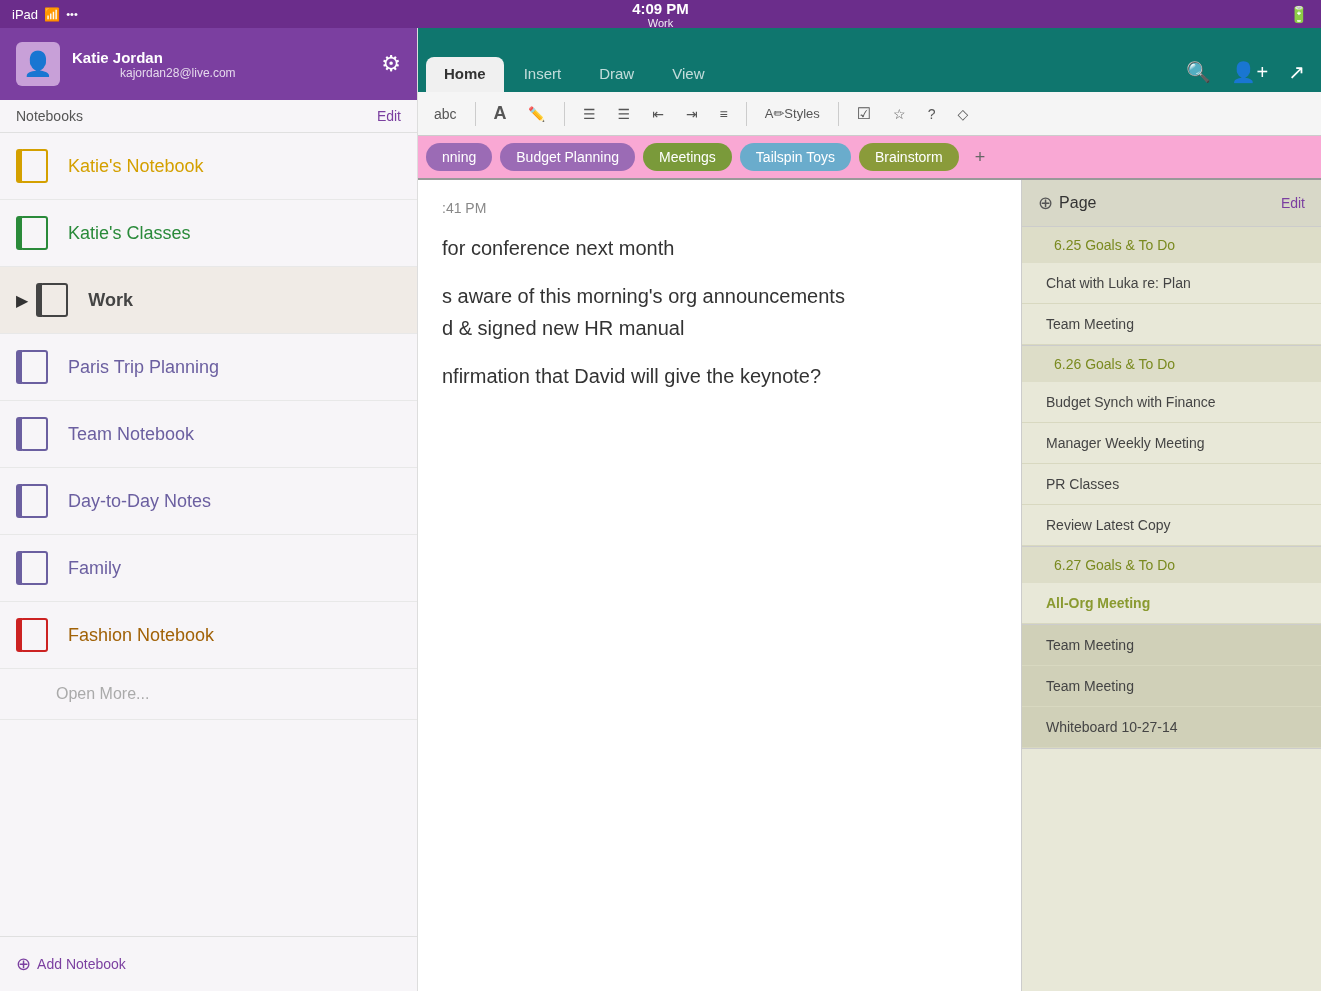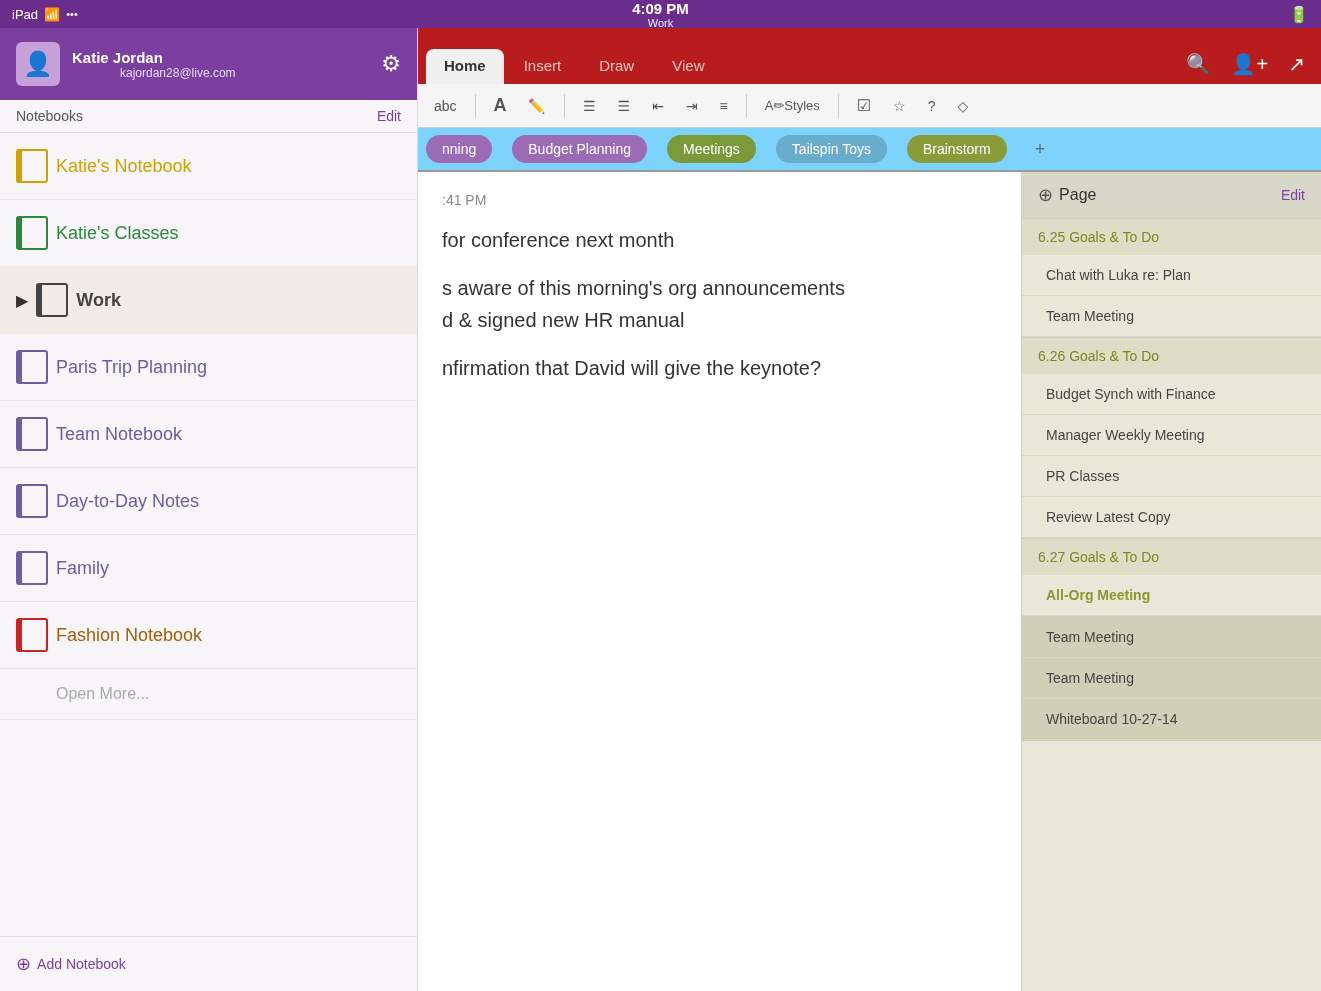--- a/index.html
+++ b/index.html
@@ -58,39 +58,39 @@
       width: 28px; height: 34px; position: relative; flex-shrink: 0;
     }
     .notebook-icon .book-body {
       width: 28px; height: 34px; border-radius: 3px;
       border: 2px solid currentColor; position: absolute;
     }
     .notebook-icon .book-spine {
       width: 6px; height: 34px; border-radius: 3px 0 0 3px;
       background: currentColor; position: absolute; left: 0;
     }
-    .notebook-item-label { font-size: 18px; }
+    .notebook-item-label { font-size: 18px; margin-left: 12px; }
     .notebook-item.active-nb { background: #f0ebe6; }
     .arrow-indicator { margin-right: -4px; color: #333; font-size: 16px; }
 
     .sidebar-footer {
       padding: 16px; border-top: 1px solid #e0e0e0;
       display: flex; align-items: center; gap: 8px;
     }
     .add-notebook-btn { color: #7b3fa0; font-size: 14px; display: flex; align-items: center; gap: 6px; }
 
     
     .main {
       position: absolute; top: 28px; left: 418px; right: 0; bottom: 0;
       display: flex; flex-direction: column;
     }
 
     
     .top-nav {
-      height: 56px; background: #b91c1c;
+      height: 64px; background: #0f766e;
       display: flex; align-items: flex-end; padding: 0 0 0 8px;
       gap: 0;
     }
     .nav-tab {
       padding: 8px 18px 10px; font-size: 15px; color: rgba(255,255,255,0.75);
       cursor: pointer; border-radius: 8px 8px 0 0; margin-right: 2px;
     }
     .nav-tab.active { background: #f0f0f0; color: #333; font-weight: 600; }
     .nav-icons { margin-left: auto; display: flex; align-items: center; gap: 20px; padding: 0 16px 8px; }
     .nav-icon { color: white; font-size: 20px; cursor: pointer; }
@@ -104,22 +104,22 @@
     .tool-btn {
       padding: 4px 8px; font-size: 14px; color: #555; cursor: pointer;
       border-radius: 4px; display: flex; align-items: center;
     }
     .tool-sep { width: 1px; height: 24px; background: #ccc; margin: 0 4px; }
     .styles-btn { font-size: 13px; color: #555; }
     .checkbox-icon { font-size: 16px; }
 
     
     .notebook-tabs {
-      height: 44px; background: #7dd3fc; border-bottom: 2px solid #999;
-      display: flex; align-items: center; padding: 0 8px; gap: 20px;
+      height: 44px; background: #f9a8d4; border-bottom: 2px solid #999;
+      display: flex; align-items: center; padding: 0 8px; gap: 8px;
       overflow: hidden;
     }
     .nb-tab {
       padding: 6px 16px; border-radius: 20px; font-size: 14px;
       cursor: pointer; white-space: nowrap;
     }
     .nb-tab.color-purple { background: #9b6bb5; color: white; }
     .nb-tab.color-green { background: #7a9a3a; color: white; }
     .nb-tab.color-teal { background: #6aaccc; color: white; }
     .nb-tab.color-olive { background: #8a9b3a; color: white; }
@@ -146,21 +146,21 @@
     }
     .page-panel-header {
       display: flex; align-items: center; justify-content: space-between;
       padding: 12px 16px; border-bottom: 1px solid #ccc; background: #d8d8c8;
     }
     .page-panel-title { font-size: 16px; color: #333; display: flex; align-items: center; gap: 6px; }
     .page-panel-edit { color: #7b3fa0; font-size: 14px; }
 
     .page-section { border-bottom: 1px solid #ccc; }
     .page-section-header {
-      padding: 10px 16px; font-size: 14px; color: #7a8a20; font-weight: 500;
+      padding: 10px 32px; font-size: 14px; color: #7a8a20; font-weight: 500;
       background: #ddddc8;
     }
     .page-item {
       padding: 12px 16px 12px 24px; font-size: 14px; color: #444;
       border-bottom: 1px solid #d8d8c0; cursor: pointer;
     }
     .page-item.highlighted { color: #8a9a30; font-weight: 600; }
     .page-item.darker { background: #d0d0b8; }
   </style>
 </head>

